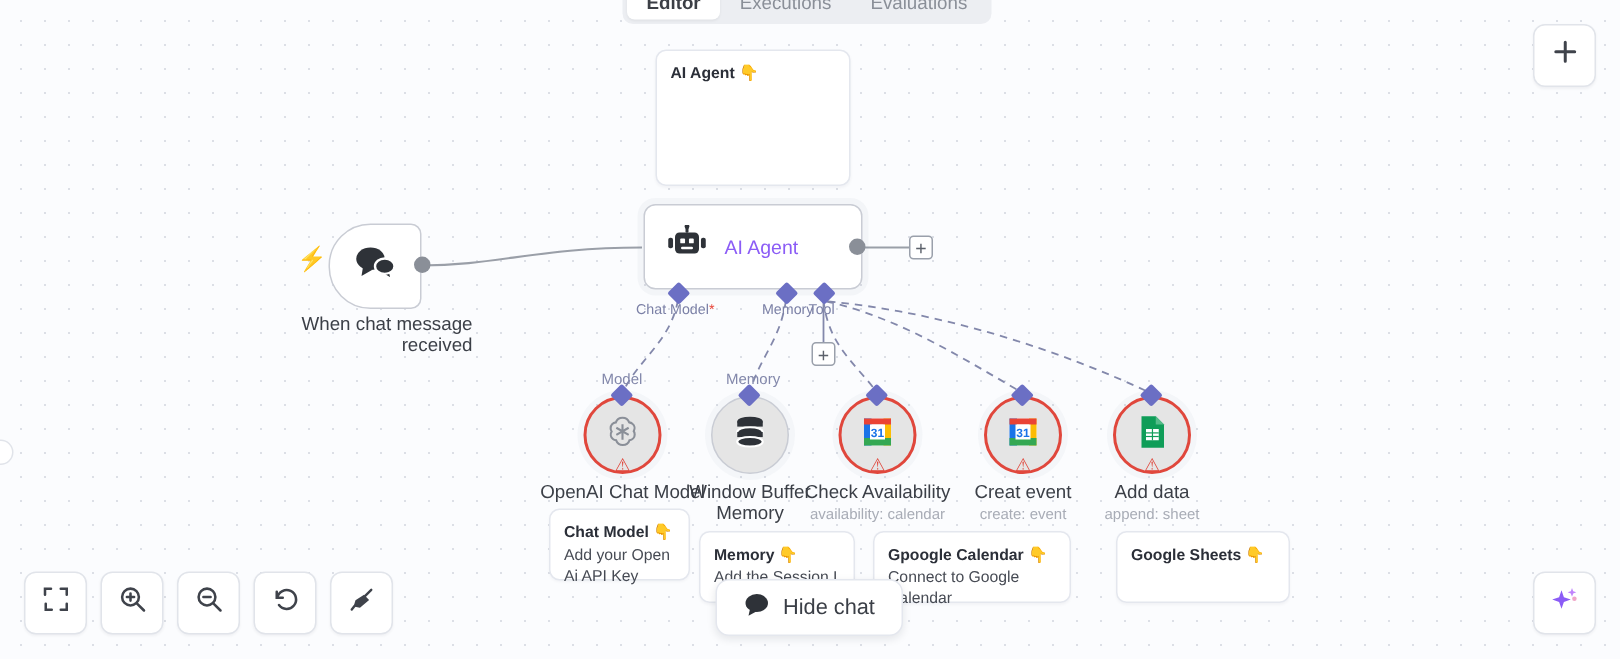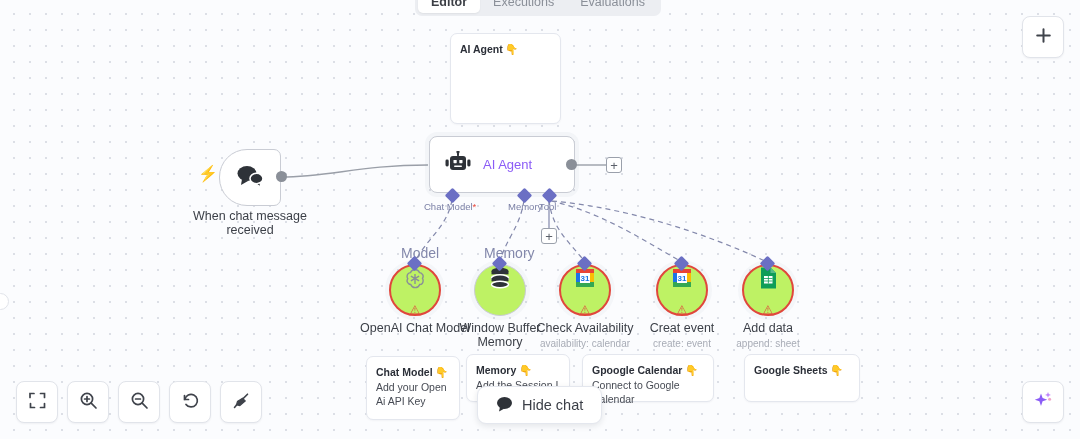--- a/index.html
+++ b/index.html
@@ -41,21 +41,21 @@
 
   
   #trigger-node {
     position:absolute; left:219px; top:149px; width:62px; height:57px;
     background:#fff; border:1.6px solid #c9ccd4;
     border-radius:28px 7px 7px 28px;
     display:flex; align-items:center; justify-content:center; z-index:14;
   }
   #bolt { position:absolute; left:198px; top:166px; font-size:16px; color:#ff6d5a; z-index:15; line-height:16px;}
   #trigger-label {
-    position:absolute; left:185px; top:210px; width:130px; text-align:center;
+    position:absolute; left:185px; top:210px; width:130px; text-align:right;
     font-size:12.5px; color:#3b3f47; line-height:13.5px; z-index:14;
   }
 
   #agent-node {
     position:absolute; left:429px; top:136px; width:146px; height:57px;
     background:#fff; border:1.6px solid #c9ccd4; border-radius:8px;
     display:flex; align-items:center; z-index:14;
     box-shadow:0 0 0 4px rgba(120,130,160,.06);
   }
   #agent-node .rb { margin-left:14px; }
@@ -75,29 +75,29 @@
   .diamond {
     position:absolute; width:11px; height:11px; background:#6b6fc4;
     transform:rotate(45deg); z-index:17; border-radius:1.5px;
   }
   .port-label {
     position:absolute; font-size:9.5px; color:#7b80a6; z-index:17; white-space:nowrap; line-height:11px;
   }
   .port-label .req { color:#e8483c; }
 
   .conn-label {
-    position:absolute; font-size:14px; color:#8388ab; z-index:13; white-space:nowrap; line-height:11px;
+    position:absolute; font-size:10px; color:#8388ab; z-index:13; white-space:nowrap; line-height:11px;
   }
 
   
   .subnode { position:absolute; z-index:14; }
   .circ {
     width:52px; height:52px; border-radius:50%;
-    background:#bef264; border:2px solid #e0473c;
-    display:flex; align-items:flex-start; justify-content:center; position:relative;
+    background:#e5e5e5; border:2px solid #e0473c;
+    display:flex; align-items:center; justify-content:center; position:relative;
     box-shadow:0 0 0 4px rgba(120,130,160,.05);
   }
   .circ.ok { border:1.6px solid #c9ccd4; }
   .warn {
     position:absolute; bottom:-2px; left:50%; transform:translateX(-50%);
     font-size:12px; color:#e0473c; line-height:12px;
   }
   .sub-label {
     position:absolute; top:58px; left:50%; transform:translateX(-50%);
     text-align:center; font-size:12.5px; color:#3b3f47; white-space:nowrap; line-height:13.5px;
@@ -161,24 +161,24 @@
 
   <path d="M 549 200 L 549 228" stroke="#8388ab" stroke-width="1.2" fill="none"></path>
 </svg>
 
 <div id="tabbar">
   <div class="tab active">Editor</div>
   <div class="tab">Executions</div>
   <div class="tab">Evaluations</div>
 </div>
 
-<div class="note" style="left:450px; top:33px; width:111px; height:91px;">
+<div class="note" style="left:437px; top:33px; width:130px; height:91px;">
   <div class="nt-title">AI Agent 👇</div>
 </div>
-<div class="note" style="left:366px; top:356px; width:94px; height:64px;">
+<div class="note" style="left:366px; top:339px; width:94px; height:48px;">
   <div class="nt-title">Chat Model 👇</div>
   <div class="nt-body">Add your Open Ai API Key</div>
 </div>
 <div class="note" style="left:466px; top:354px; width:104px; height:48px;">
   <div class="nt-title">Memory 👇</div>
   <div class="nt-body">Add the Session I</div>
 </div>
 <div class="note" style="left:582px; top:354px; width:132px; height:48px;">
   <div class="nt-title">Gpoogle Calendar 👇</div>
   <div class="nt-body">Connect to Google Calendar</div>

